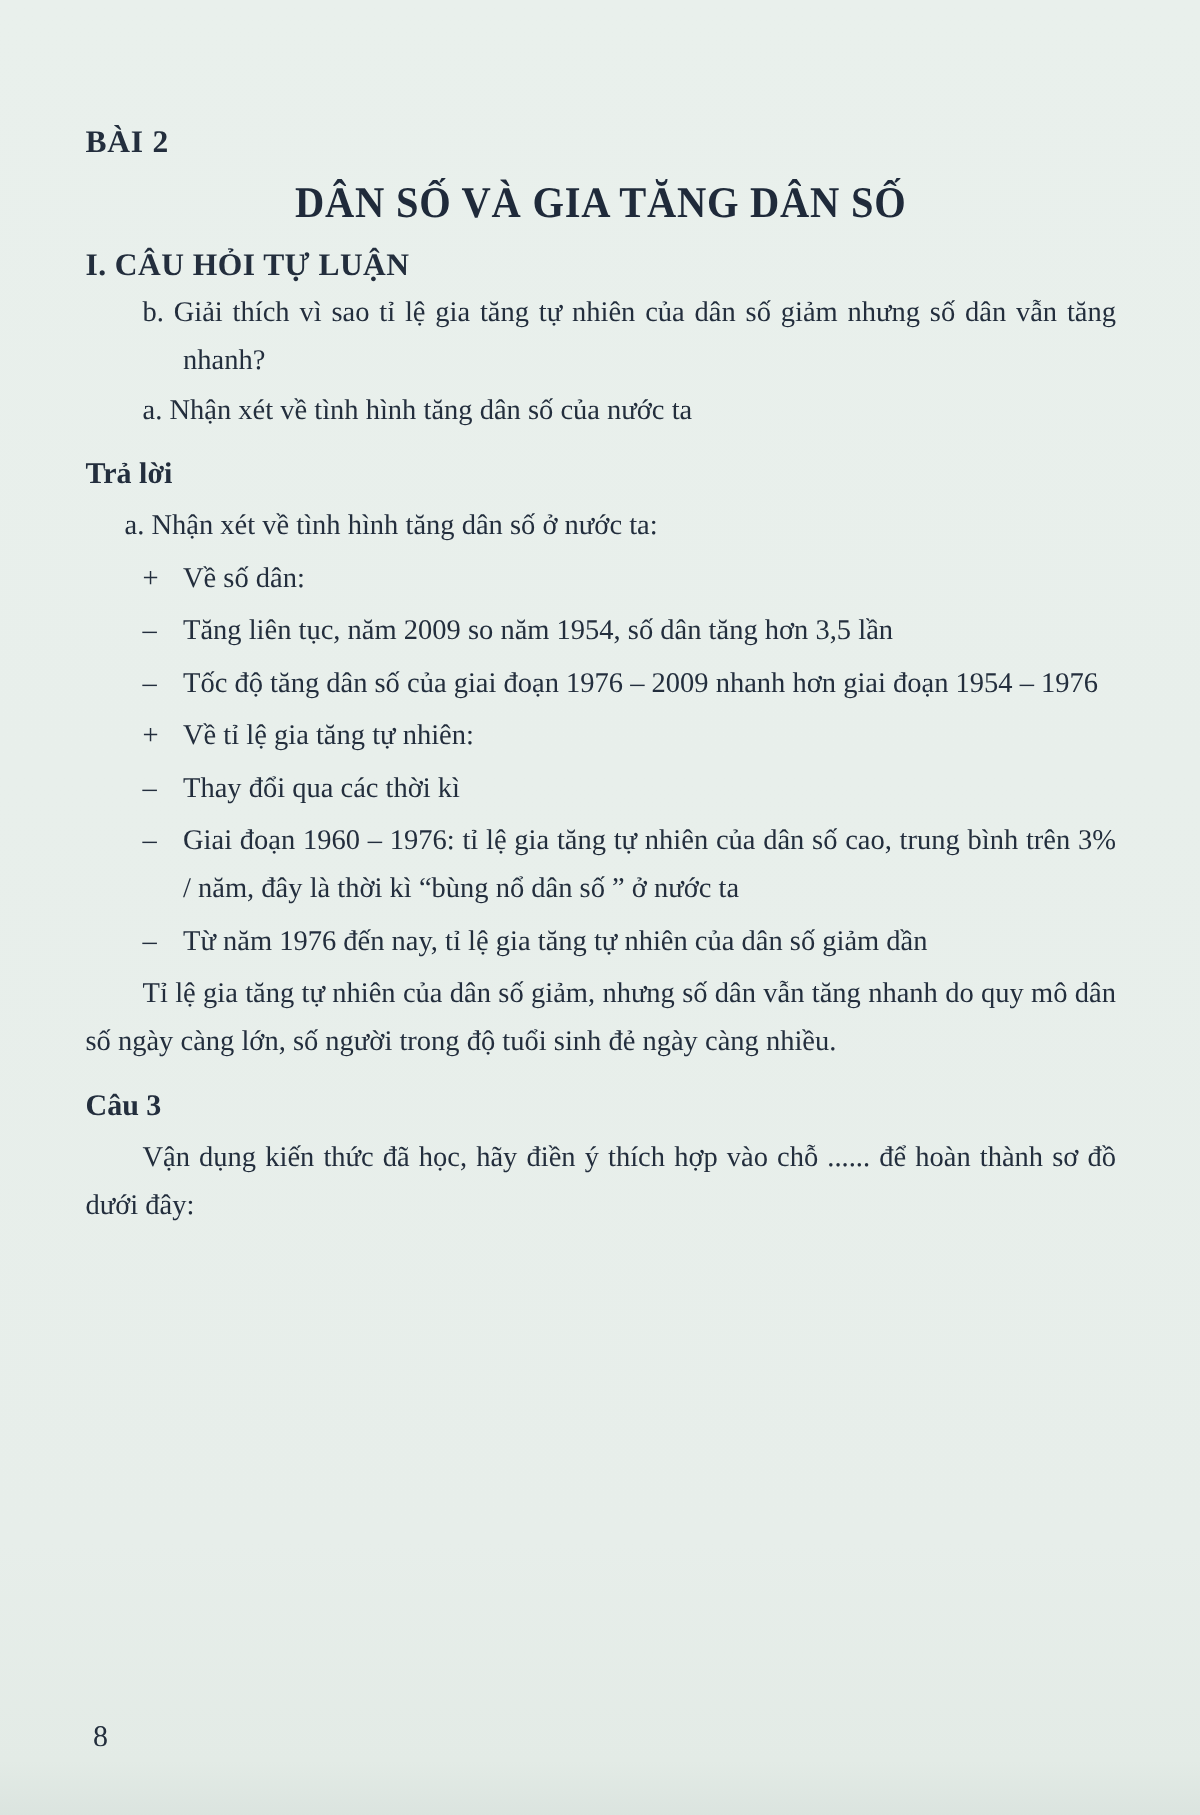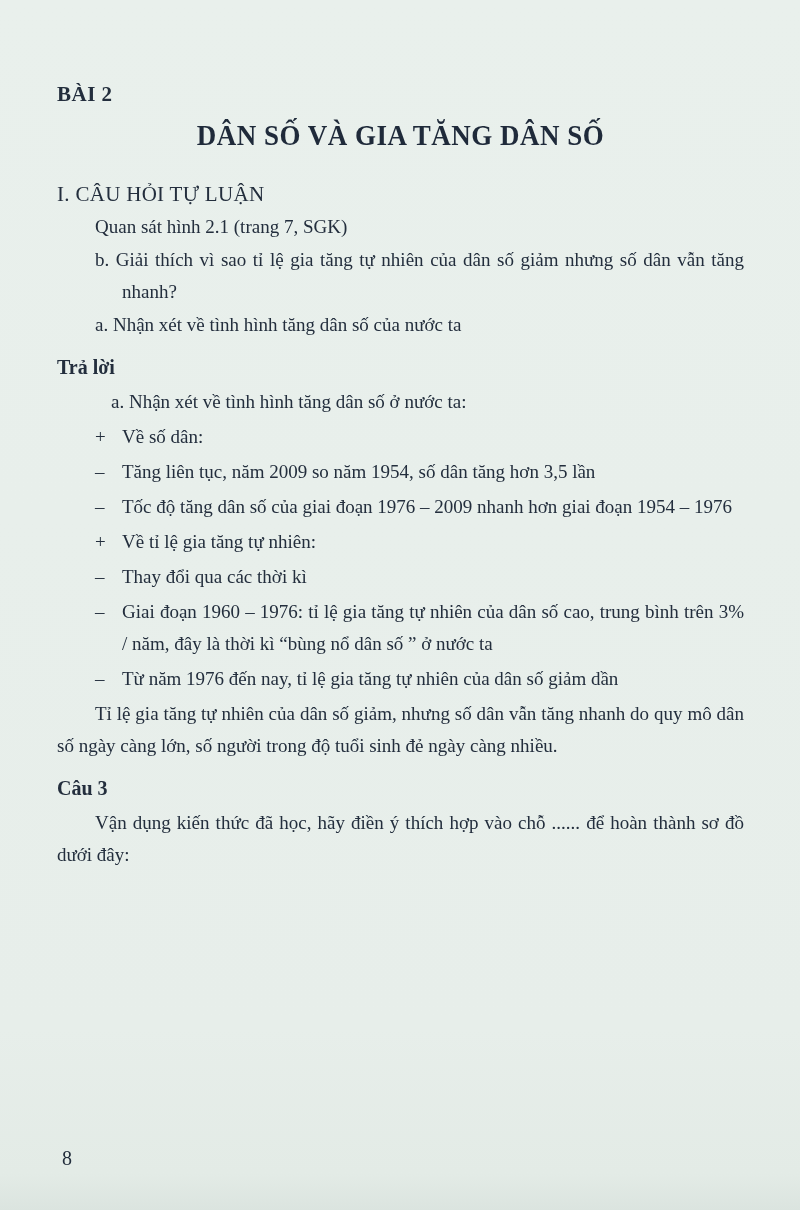--- a/index.html
+++ b/index.html
@@ -33,42 +33,42 @@
   .title {
     text-align: center;
     font-weight: bold;
     font-size: 27px;
     letter-spacing: 0.5px;
     margin-top: 9px;
     transform: scaleY(1.08);
     color: #1f2a3a;
   }
   .section-heading {
-    font-weight: normal;
+    font-weight: bold;
     font-size: 21px;
-    margin-top: 27px;
+    margin-top: 9px;
     letter-spacing: 0.3px;
   }
   .sub-heading {
     font-weight: bold;
     font-size: 20px;
     margin-top: 10px;
   }
   .indent-line {
     margin-left: 38px;
     margin-top: 1px;
   }
   .q-item {
     margin-left: 65px;
     text-indent: -27px;
     text-align: justify;
     margin-top: 1px;
   }
   .answer-line {
-    margin-left: 54px;
+    margin-left: 26px;
     margin-top: 3px;
   }
   .bullet {
     display: flex;
     margin-left: 38px;
     margin-top: 3px;
   }
   .bullet .marker {
     width: 27px;
     flex-shrink: 0;
@@ -94,21 +94,20 @@
 
 <div class="page">
 
   <div class="lesson-label">BÀI 2</div>
 
   <div class="title">DÂN SỐ VÀ GIA TĂNG DÂN SỐ</div>
 
   <div class="section-heading">I. CÂU HỎI TỰ LUẬN</div>
 
 
-  <div class="indent-line">Quan sát hình 2.1 (trang 7, SGK)</div>
 
   <div class="q-item"><span>b.</span> <span>Giải thích vì sao tỉ lệ gia tăng tự nhiên của dân số giảm nhưng số dân vẫn tăng nhanh?</span></div>
 
   <div class="q-item"><span>a.</span> <span>Nhận xét về tình hình tăng dân số của nước ta</span></div>
 
   <div class="sub-heading">Trả lời</div>
 
   <div class="answer-line"><span>a.</span> <span>Nhận xét về tình hình tăng dân số ở nước ta:</span></div>
 
   <div class="bullet">

